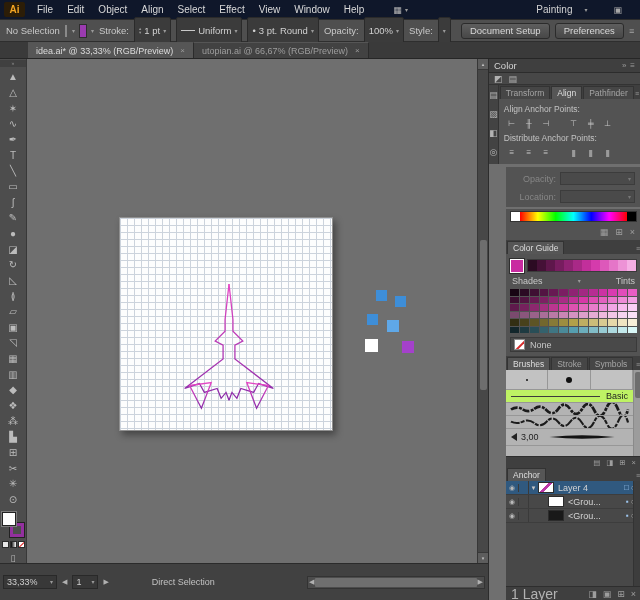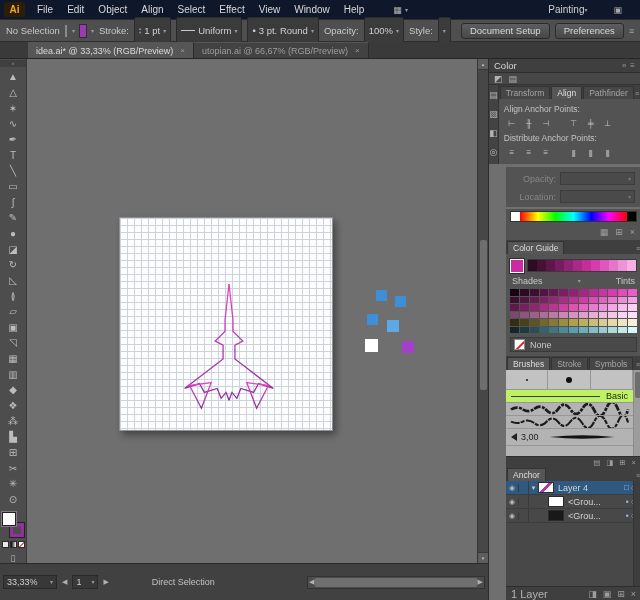--- a/index.html
+++ b/index.html
@@ -8,21 +8,21 @@
   .app{width:640px;height:600px;display:flex;flex-direction:column;background:#535353}
 
   
   .menu-bar{height:20px;background:#0f172a;border-bottom:1px solid #2c2c2c;display:flex;align-items:center;padding:0 4px;flex:0 0 auto}
   .logo{width:21px;height:15px;background:#2c1d07;color:#f5a623;font-weight:bold;font-size:10px;text-align:center;line-height:15px;border-radius:2px;margin-right:5px}
   .menu-item{padding:0 7px;font-size:10px;color:#d9d9d9;cursor:default}
   .mb-icons{margin-left:22px;display:flex;align-items:center;gap:3px;color:#b5b5b5}
   .mb-icon{font-size:9px}
   .mb-caret{font-size:6px;color:#9a9a9a}
   .mb-spacer{flex:1}
-  .workspace{display:flex;align-items:center;gap:0;margin-right:26px;color:#d2d2d2}
+  .workspace{display:flex;align-items:center;gap:12px;margin-right:26px;color:#d2d2d2}
   .mb-right-icon{margin-right:14px;color:#a8a8a8;font-size:9px}
 
   
   .control-bar{height:22px;background:#4f4f4f;border-bottom:1px solid #2e2e2e;display:flex;align-items:center;gap:5px;padding:0 6px;flex:0 0 auto;white-space:nowrap}
   .clabel{color:#c9c9c9;font-size:9.5px}
   .cfield{background:#3b3b3b;border:1px solid #2a2a2a;border-radius:2px;height:27px;display:flex;align-items:center;gap:3px;padding:0 4px;color:#d0d0d0;font-size:9.5px}
   .caret{font-size:6px;color:#9a9a9a;line-height:1}
   .mini-fill{width:12px;height:12px;background:#fff;border:1px solid #8a8a8a;box-shadow:inset -2px 2px 0 #f4c7e8}
   .mini-stroke{width:12px;height:12px;border:3px solid #9b3bb0;background:#4f4f4f;box-shadow:0 0 0 1px #2e2e2e}
   .spinner{display:flex;flex-direction:column;line-height:3.5px;font-size:4.5px;color:#9a9a9a}
@@ -159,21 +159,21 @@
   .lr-thumb{width:16px;height:11px;border:1px solid #2c2c2c;background:#fff;margin-right:4px;flex:0 0 auto}
   .lr-thumb.art{background:#fff;background-image:linear-gradient(135deg,transparent 42%,#bb37a8 42%,#bb37a8 58%,transparent 58%)}
   .lr-thumb.white{background:#fff}
   .lr-thumb.dark{background:#191919}
   .lr-label{flex:1;overflow:hidden;white-space:nowrap}
   .lr-ind{color:#9ec6ef;font-size:8px;margin-right:2px}
   .lr-target{color:#b5b5b5;font-size:7px;margin-right:6px}
   .l-scroll{position:absolute;right:0;top:0;bottom:0;width:8px;background:#3d3d3d;border-left:1px solid #333}
   .l-thumb{width:6px;height:30px;background:#5f5f5f;margin:2px auto 0;border-radius:2px}
   .layers-footer{height:14px;background:#3f3f3f;border-top:1px solid #2e2e2e;display:flex;align-items:center;gap:6px;padding:0 5px;flex:0 0 auto}
-  .layers-count{font-size:11px;color:#b3b3b3;margin-right:auto}
+  .layers-count{font-size:14px;color:#b3b3b3;margin-right:auto}
 </style>
 </head>
 <body>
 
 <div class="app">
 
   <div class="menu-bar">
     <div class="logo">Ai</div>
     <div style="display:flex">
         <span class="menu-item">File</span>

